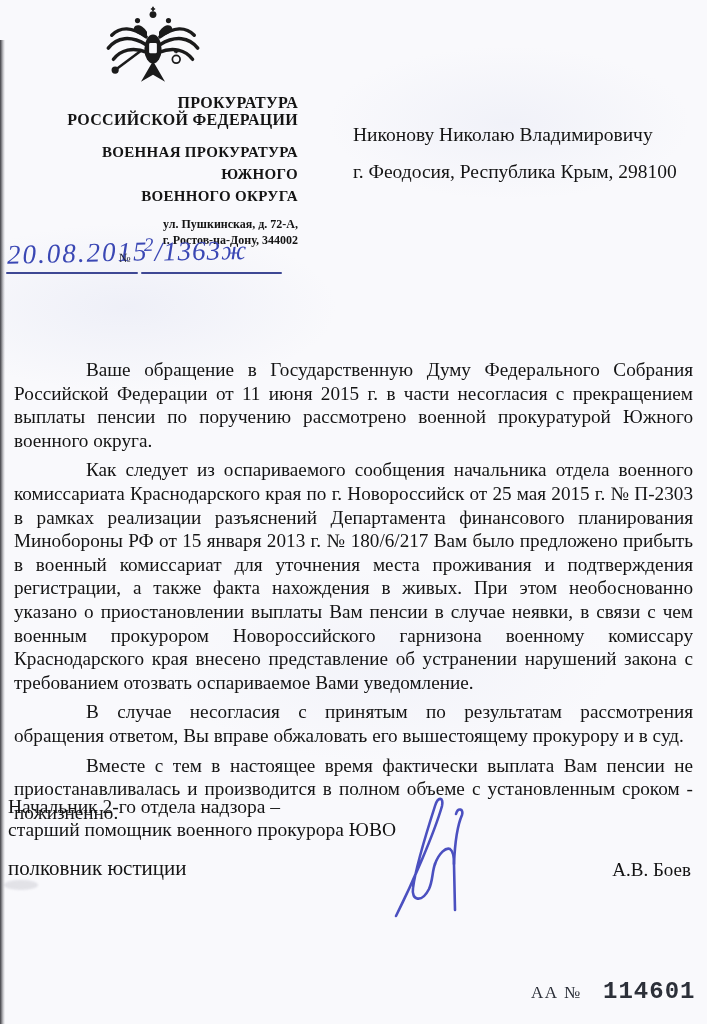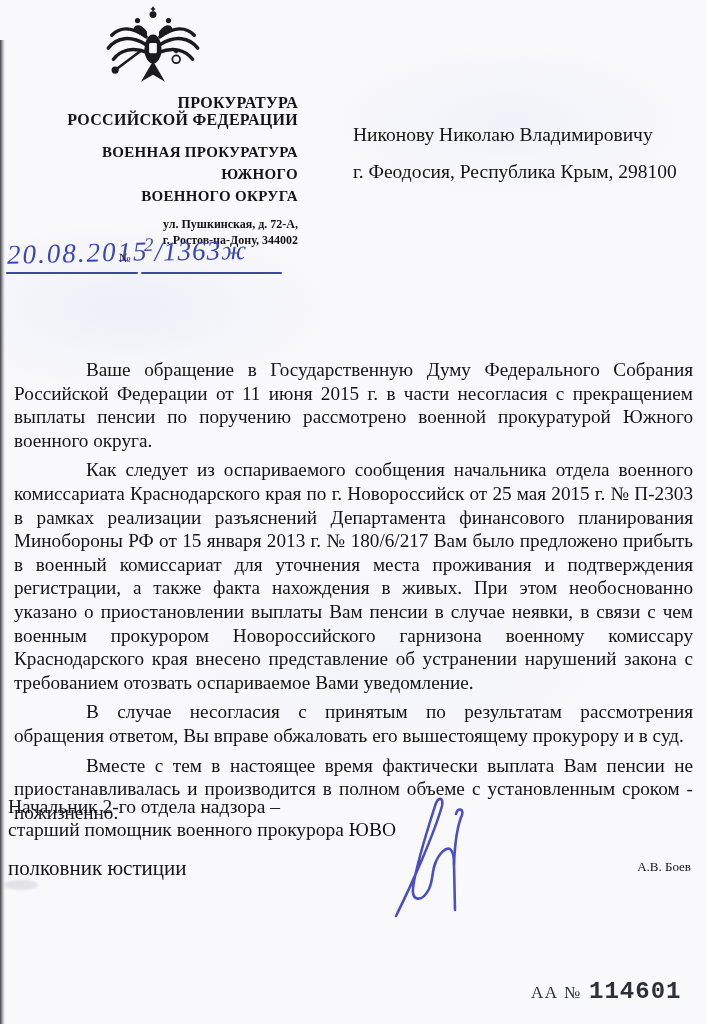--- a/index.html
+++ b/index.html
@@ -64,28 +64,28 @@
     width: 691px;
     font-size: 19.2px;
     line-height: 23.6px;
     text-align: justify;
   }
   .body-text p { margin: 6px; text-indent: 72px; }
 
   
   .sig-position { position: absolute; left: 8px; top: 795px; font-size: 19.5px; line-height: 23px; }
   .sig-rank { position: absolute; left: 8px; top: 856px; font-size: 21px; }
-  .sig-name { position: absolute; right: 16px; top: 859px; font-size: 13px; margin-left: 48px; }
+  .sig-name { position: absolute; right: 16px; top: 859px; font-size: 19px; margin-left: 48px; }
   .sig-stroke { position: absolute; left: 382px; top: 786px; }
 
   
   .stamp {
     position: absolute;
     left: 531px; top: 978px;
-    display: flex; align-items: baseline; gap: 7px;
+    display: flex; align-items: baseline; gap: 21px;
     color: #2c3039;
   }
   .stamp .series { font-size: 17px; letter-spacing: 1.5px; }
   .stamp .number { font-family: "Liberation Mono", monospace; font-weight: bold; font-size: 24px; letter-spacing: 1px; }
 </style>
 </head>
 <body>
 
 <div class="page">
 

